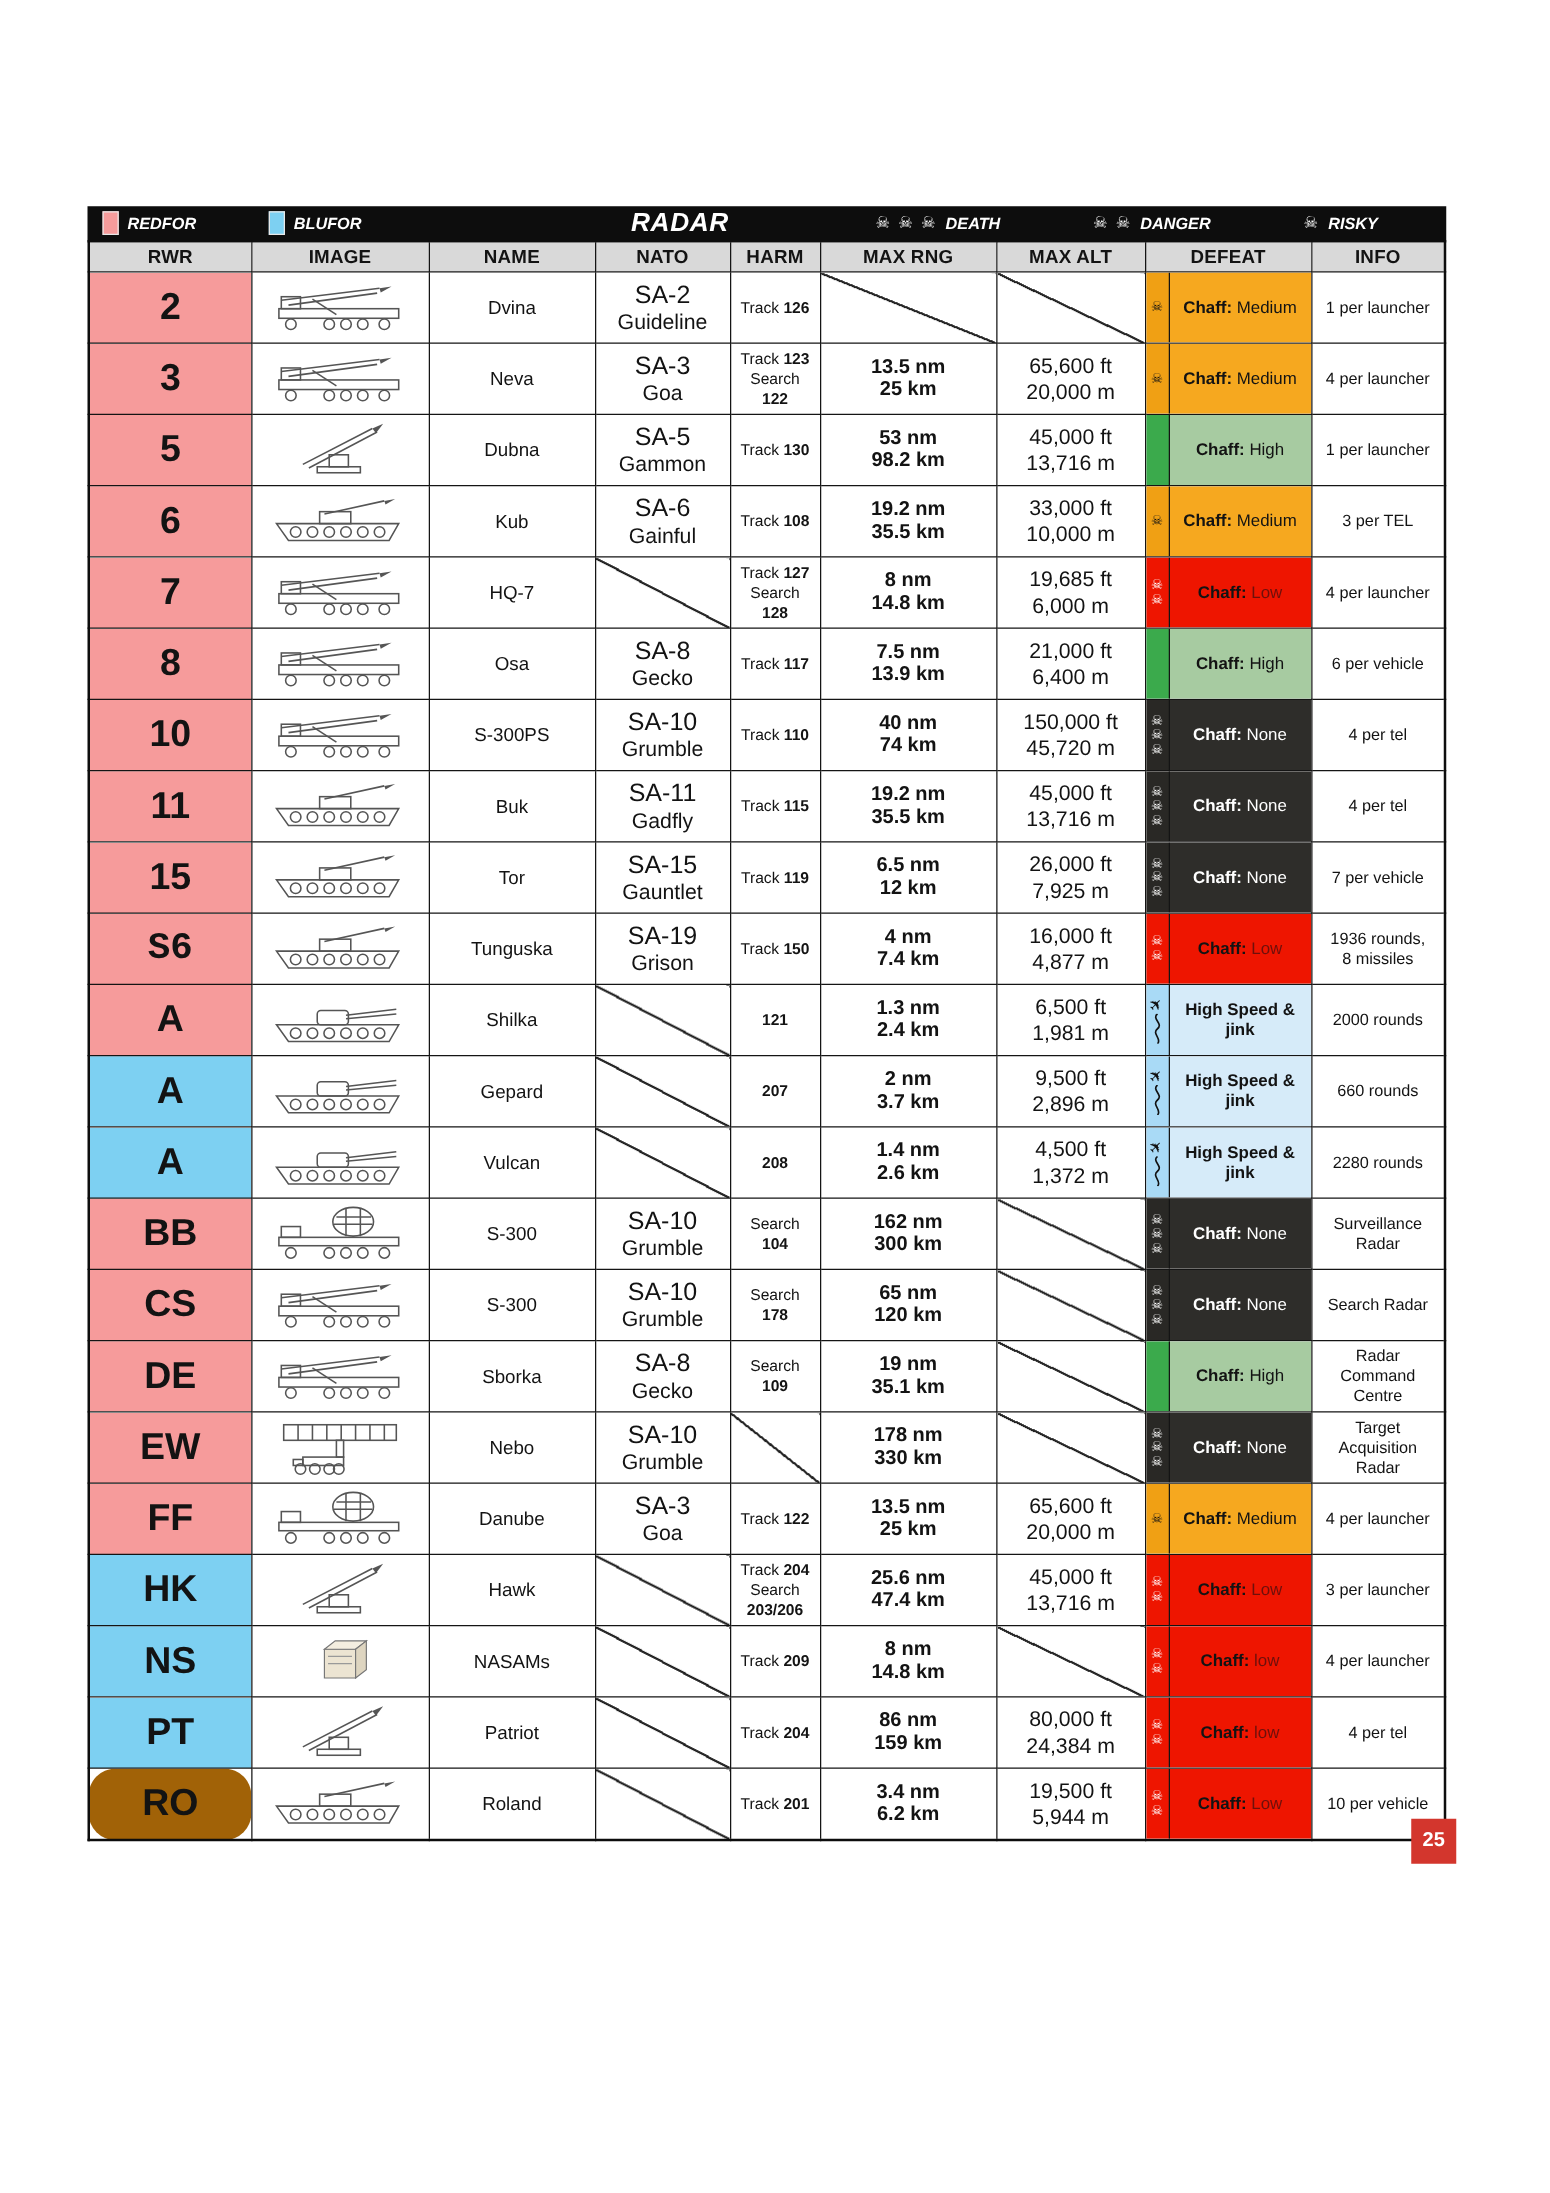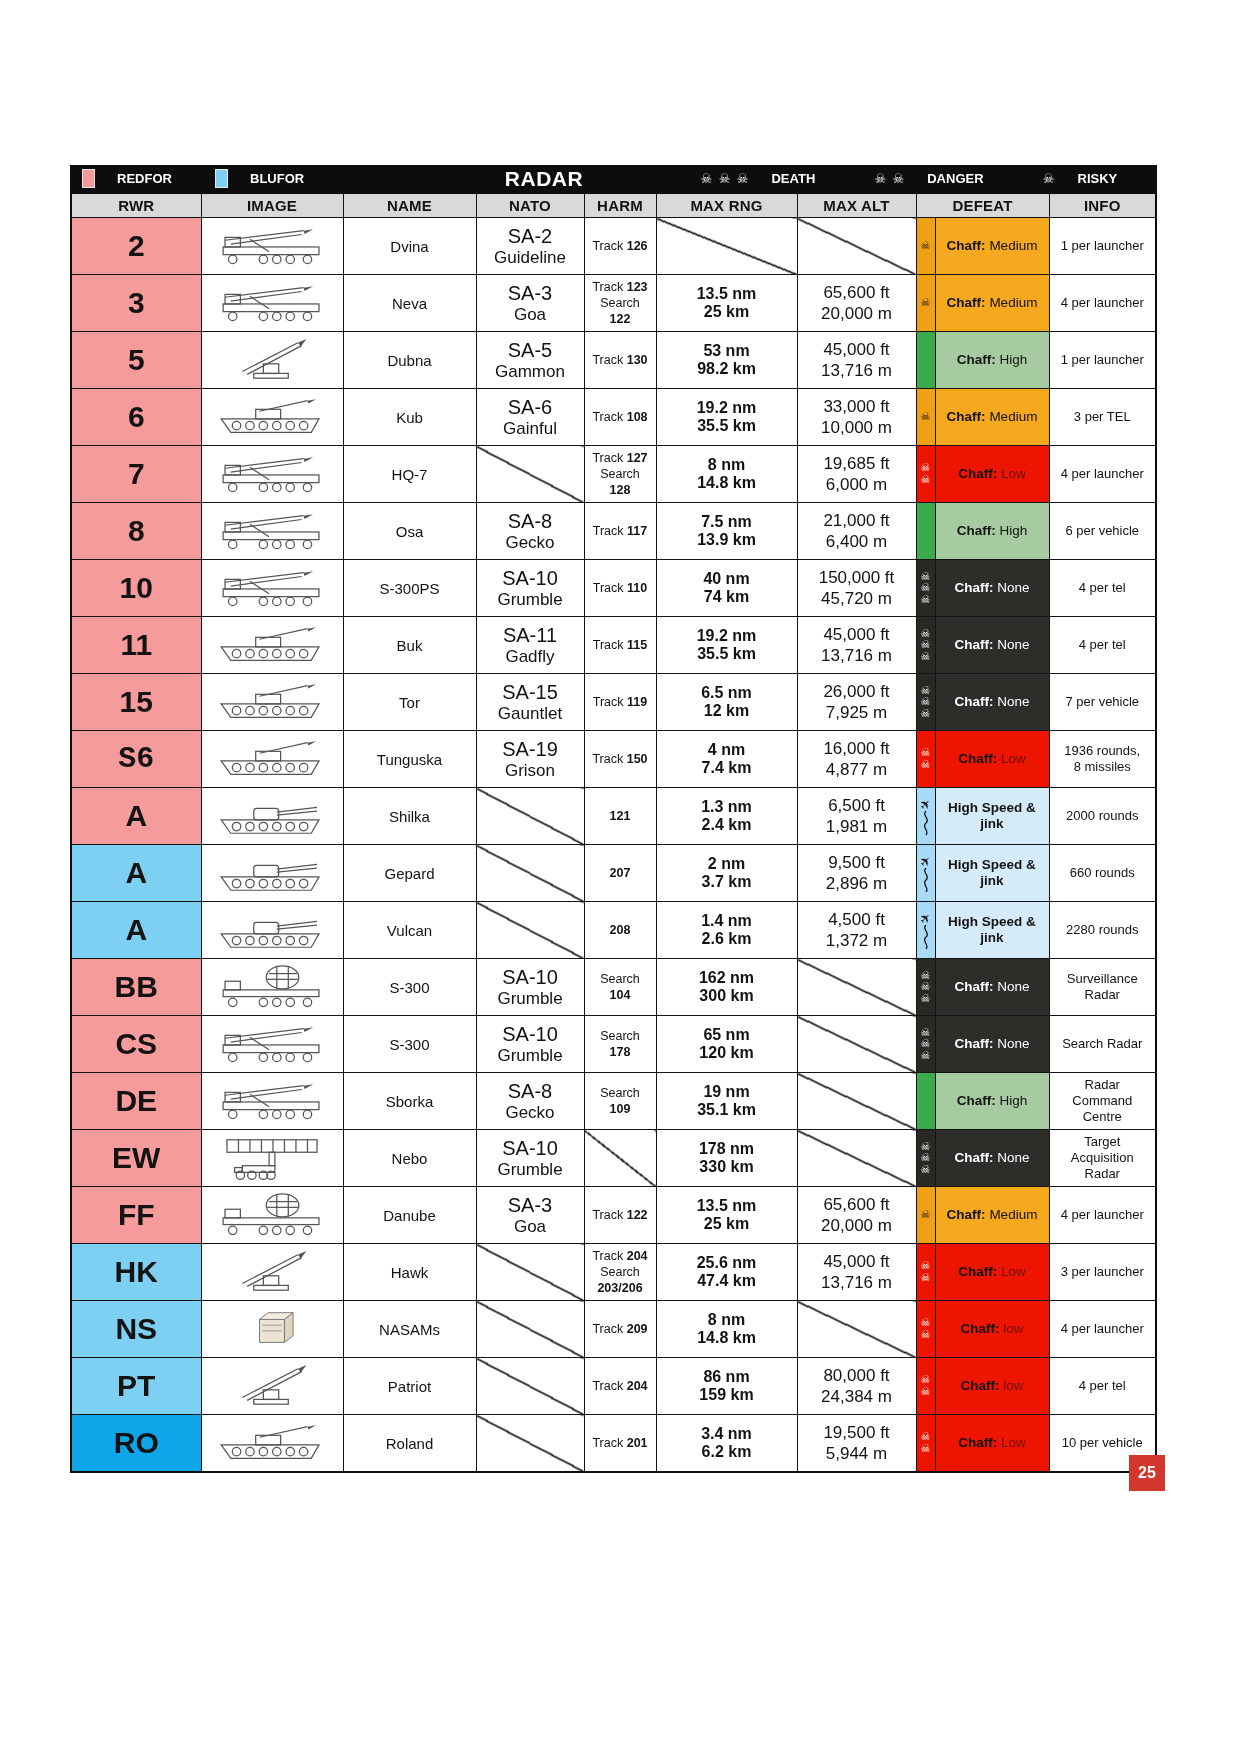--- a/index.html
+++ b/index.html
@@ -1,19 +1,19 @@
 <!DOCTYPE html>
 <html><head>
 <meta charset="utf-8">
 <style>
   html,body{margin:0;padding:0;background:#fff;}
   body{width:1240px;height:1754px;position:relative;font-family:"Liberation Sans","DejaVu Sans",sans-serif;color:#131313;}
   .card{position:absolute;left:70px;top:165px;width:1087px;}
   .topbar{position:relative;height:27px;background:#0d0d0d;color:#fff;font-weight:bold;font-size:13px;}
-  .topbar .abs{position:absolute;top:0;height:27px;display:flex;align-items:center;gap:22px;white-space:nowrap;}
+  .topbar .abs{position:absolute;top:0;height:27px;display:flex;align-items:center;gap:7px;white-space:nowrap;font-style:italic;}
   .swatch{display:inline-block;width:13px;height:19px;border:1px solid #e8e8e8;box-sizing:border-box;}
   .bar-title{font-size:21px;letter-spacing:.5px;}
   .skulls{font-size:13px;letter-spacing:1px;font-family:"DejaVu Sans",sans-serif;}
   table{border-collapse:collapse;table-layout:fixed;width:1087px;background:#fff;}
   col.c-rwr{width:130px}col.c-img{width:142px}col.c-name{width:133px}col.c-nato{width:108px}
   col.c-harm{width:72px}col.c-rng{width:141px}col.c-alt{width:119px}col.c-def{width:133px}col.c-info{width:107px}
   th,td{border:1.6px solid #141414;padding:0;text-align:center;vertical-align:middle;overflow:hidden;}
   table{border:2.5px solid #0d0d0d;}
   th{background:#D9D9D9;height:23px;font-size:15px;letter-spacing:.2px;}
   tr.datarow{height:56px;}
@@ -877,21 +877,21 @@
                 <div class="skull" style="color:#ffffff">☠</div>
               </div>
      <div class="dmain" style="background:#EE1500;color:#131313">
                 <span><b>Chaff:</b> <span style="color:#6e100b">low</span></span>
               </div>
             </div>
           </td>
           <td class="info">4 per tel</td>
         </tr>
         <tr class="datarow">
-          <td class="rwr" style="background: #0ea5e9;">RO</td>
+          <td class="rwr" style="background: #a16207; border-radius: 21px;">RO</td>
           <td class="img">
             <div class="imgwrap">
               <svg viewBox="0 0 130 48" width="126" height="46">
                 <line x1="52" y1="18" x2="102" y2="7" stroke="#555" stroke-width="1.3" fill="none"></line>
                 <path d="M102 7 l9 -1.5 -8 4.5 z" fill="#555"></path>
      <rect x="48" y="16" width="26" height="10" stroke="#555" stroke-width="1.3" fill="none"></rect>
                 <path d="M12 26 L114 26 L106 40 L22 40 Z" stroke="#555" stroke-width="1.3" fill="none"></path>
      <circle cx="28" cy="33" r="4.4" stroke="#555" stroke-width="1.3" fill="none"></circle>
                 <circle cx="42" cy="33" r="4.4" stroke="#555" stroke-width="1.3" fill="none"></circle>
                 <circle cx="56" cy="33" r="4.4" stroke="#555" stroke-width="1.3" fill="none"></circle>

